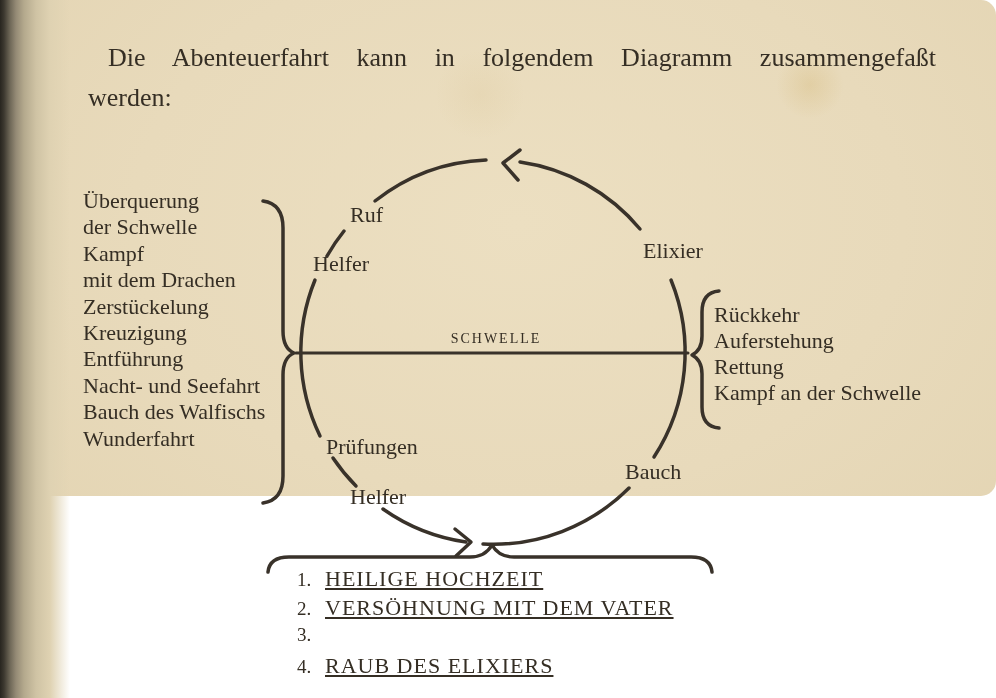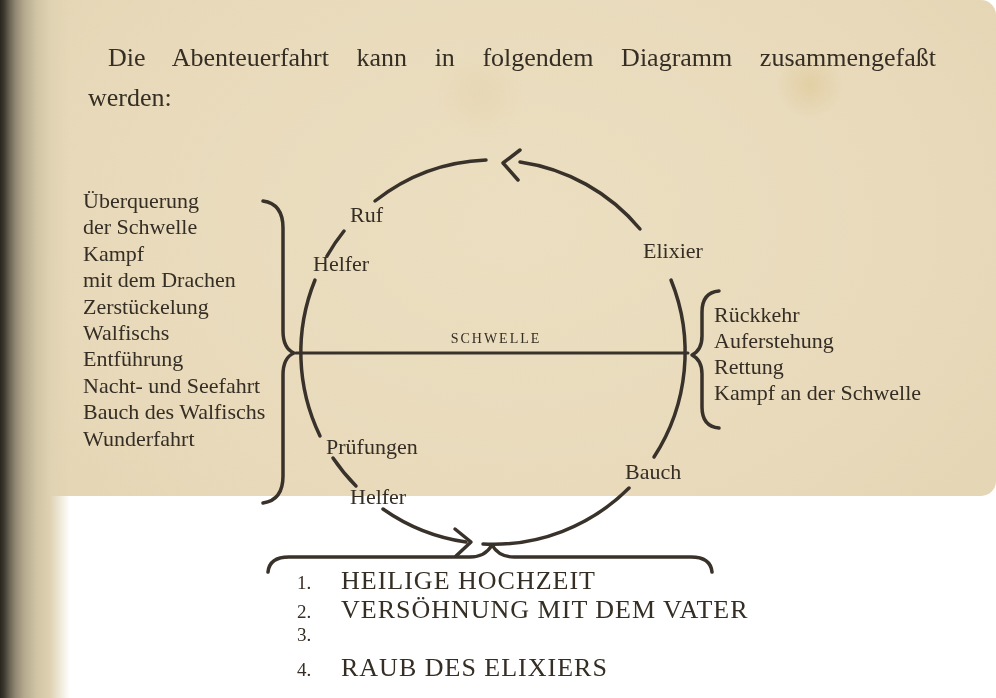--- a/index.html
+++ b/index.html
@@ -36,21 +36,21 @@
   .rightlist{left:714px;top:302px;}
   .rightlist div{line-height:26px;}
   .clabel{position:absolute;font-size:22px;white-space:nowrap;}
   .schwelle{
     left:432px;top:331px;width:128px;text-align:center;
     font-size:14px;letter-spacing:2px;
   }
   .bottomlist{position:absolute;left:297px;top:566px;}
   .bottomlist .row{height:29px;display:flex;align-items:baseline;}
   .bottomlist .num{font-size:19px;width:22px;}
-  .bottomlist .lbl{font-size:26px;letter-spacing:1px;margin-left:22px;white-space:nowrap;}
+  .bottomlist .lbl{font-size:22px;letter-spacing:1px;margin-left:6px;white-space:nowrap;text-decoration:underline;}
   svg.overlay{position:absolute;left:0;top:0;}
   svg.overlay path{fill:none;stroke:#39322a;stroke-width:3.5;stroke-linecap:round;stroke-linejoin:round;}
   svg.overlay path.thin{stroke-width:3;}
 </style>
 </head>
 <body>
 
 <div class="page">
   <div class="gutter"></div>
 
@@ -87,21 +87,21 @@
   <div class="clabel" style="left:326px;top:434px;">Prüfungen</div>
   <div class="clabel" style="left:350px;top:484px;">Helfer</div>
   <div class="clabel" style="left:625px;top:459px;">Bauch</div>
 
   <div class="sidelist leftlist">
     <div>Überquerung</div>
     <div>der Schwelle</div>
     <div>Kampf</div>
     <div>mit dem Drachen</div>
     <div>Zerstückelung</div>
-    <div>Walfischs</div>
+    <div>Kreuzigung</div>
     <div>Entführung</div>
     <div>Nacht- und Seefahrt</div>
     <div>Bauch des Walfischs</div>
     <div>Wunderfahrt</div>
   </div>
 
   <div class="sidelist rightlist">
     <div>Rückkehr</div>
     <div>Auferstehung</div>
     <div>Rettung</div>

